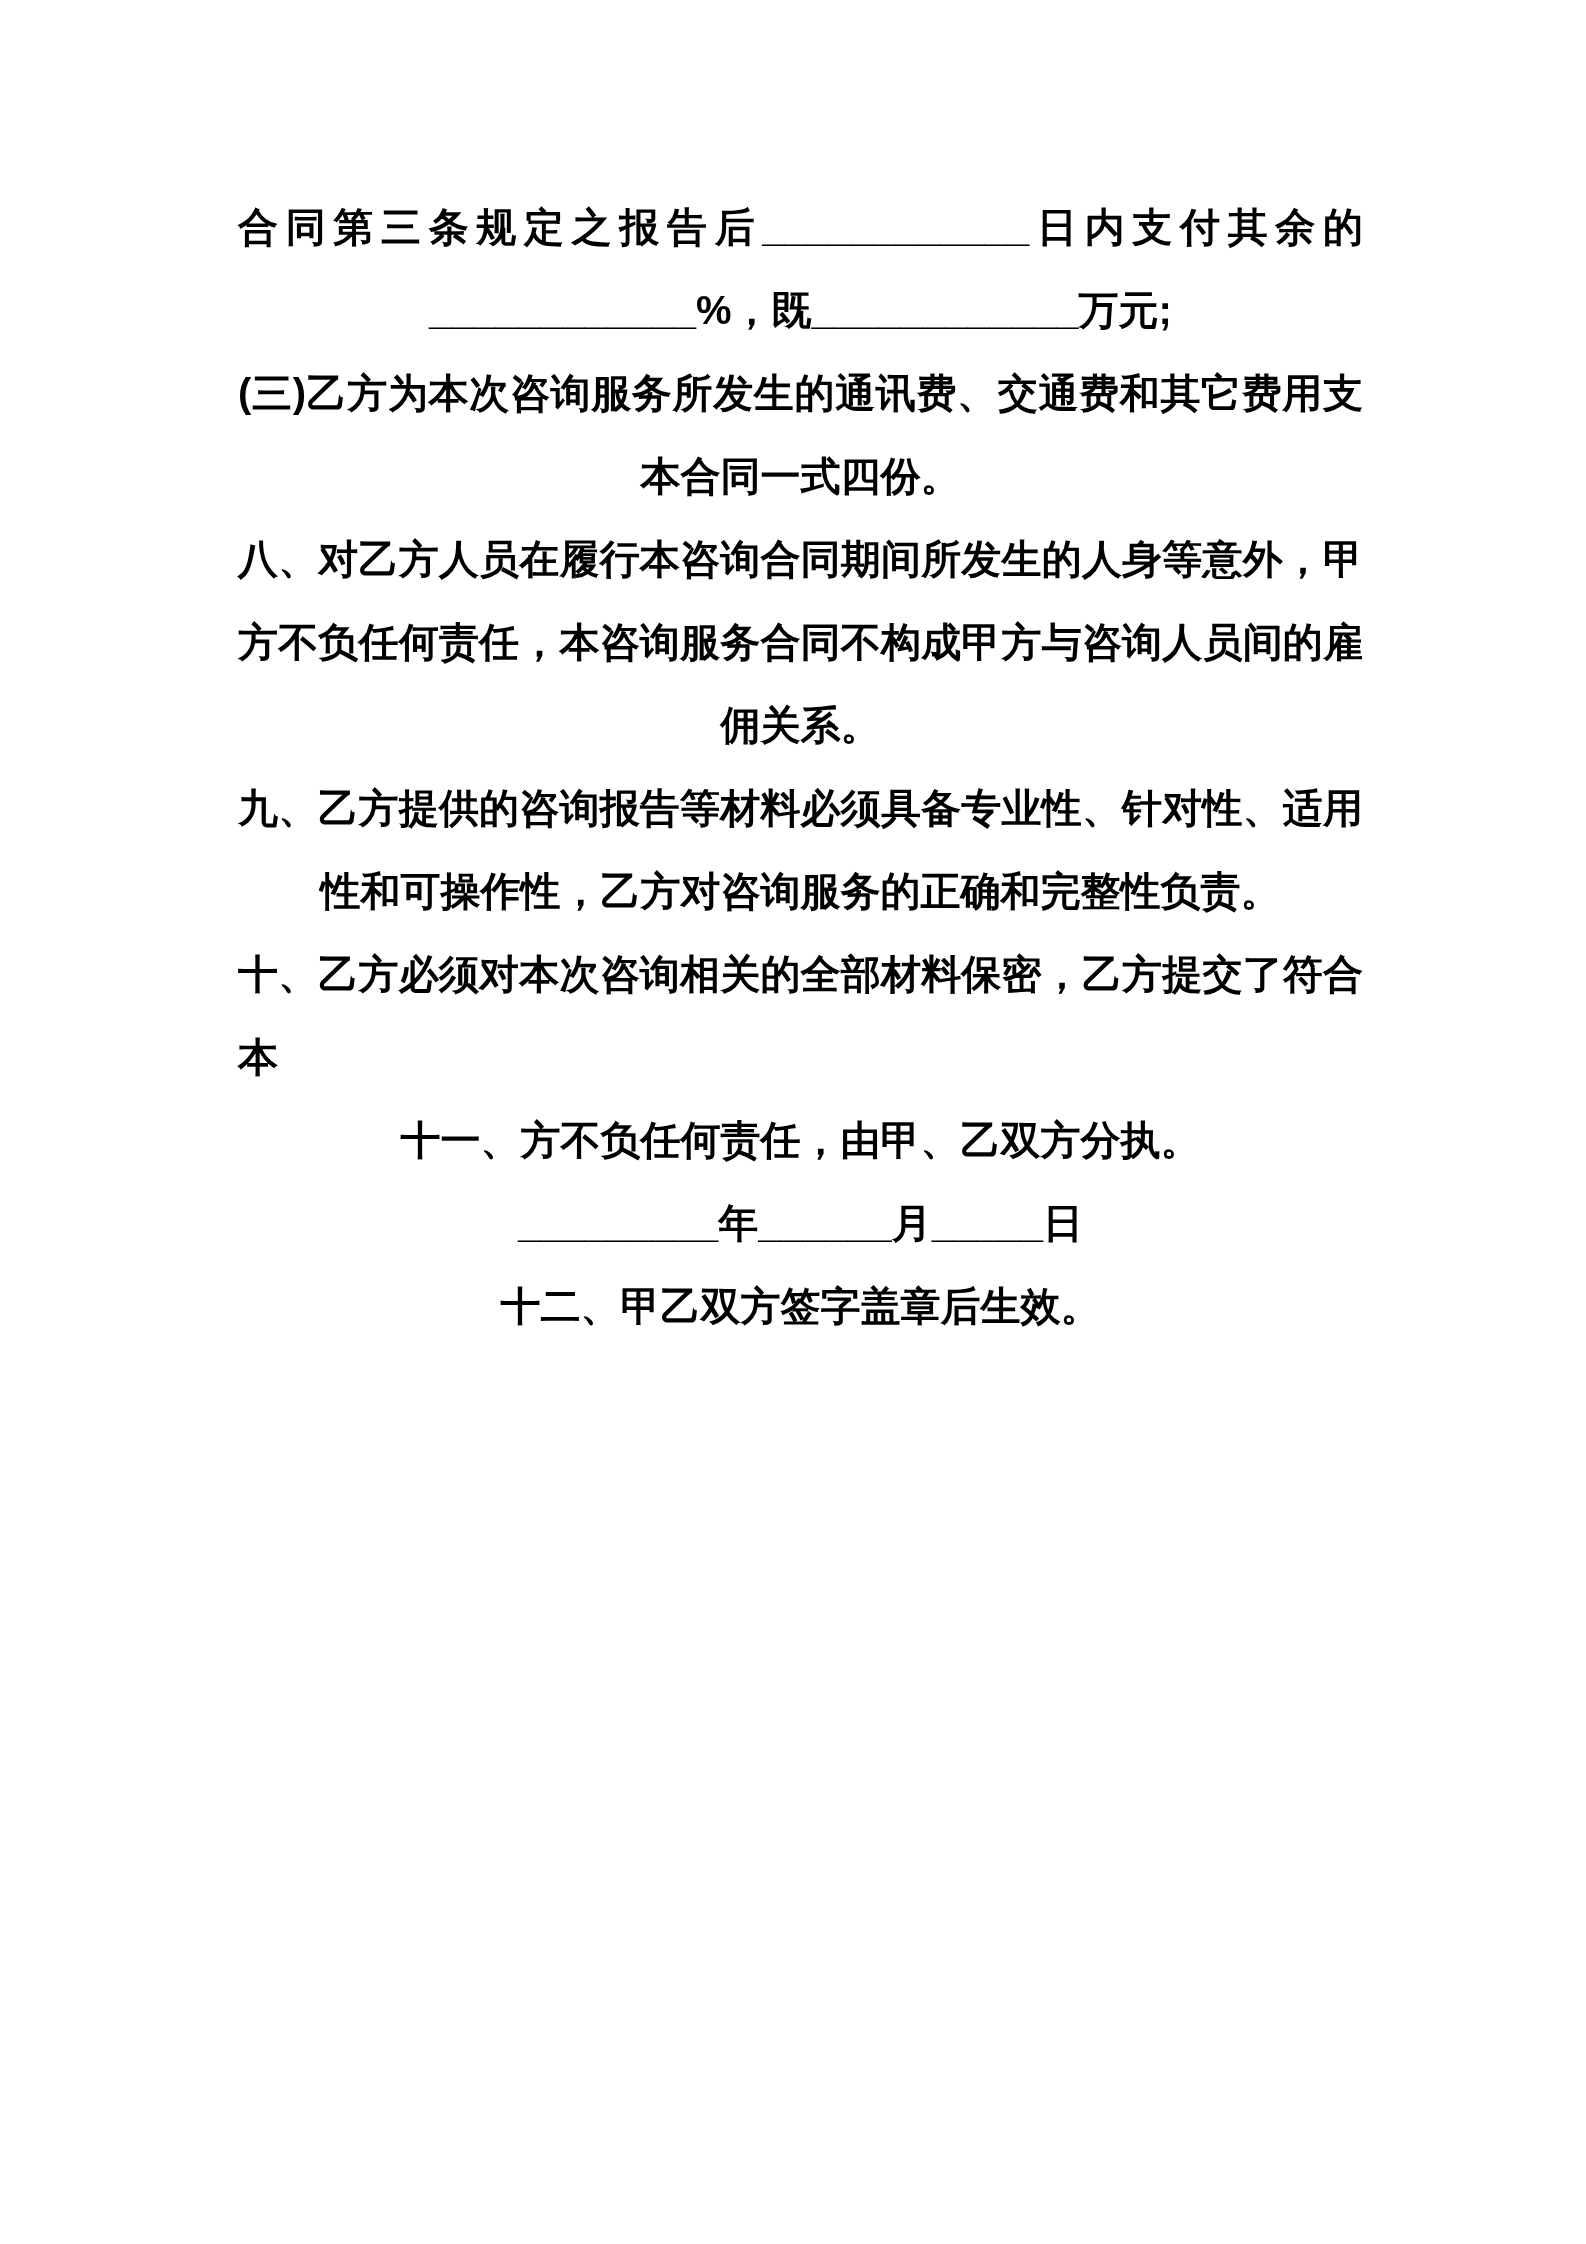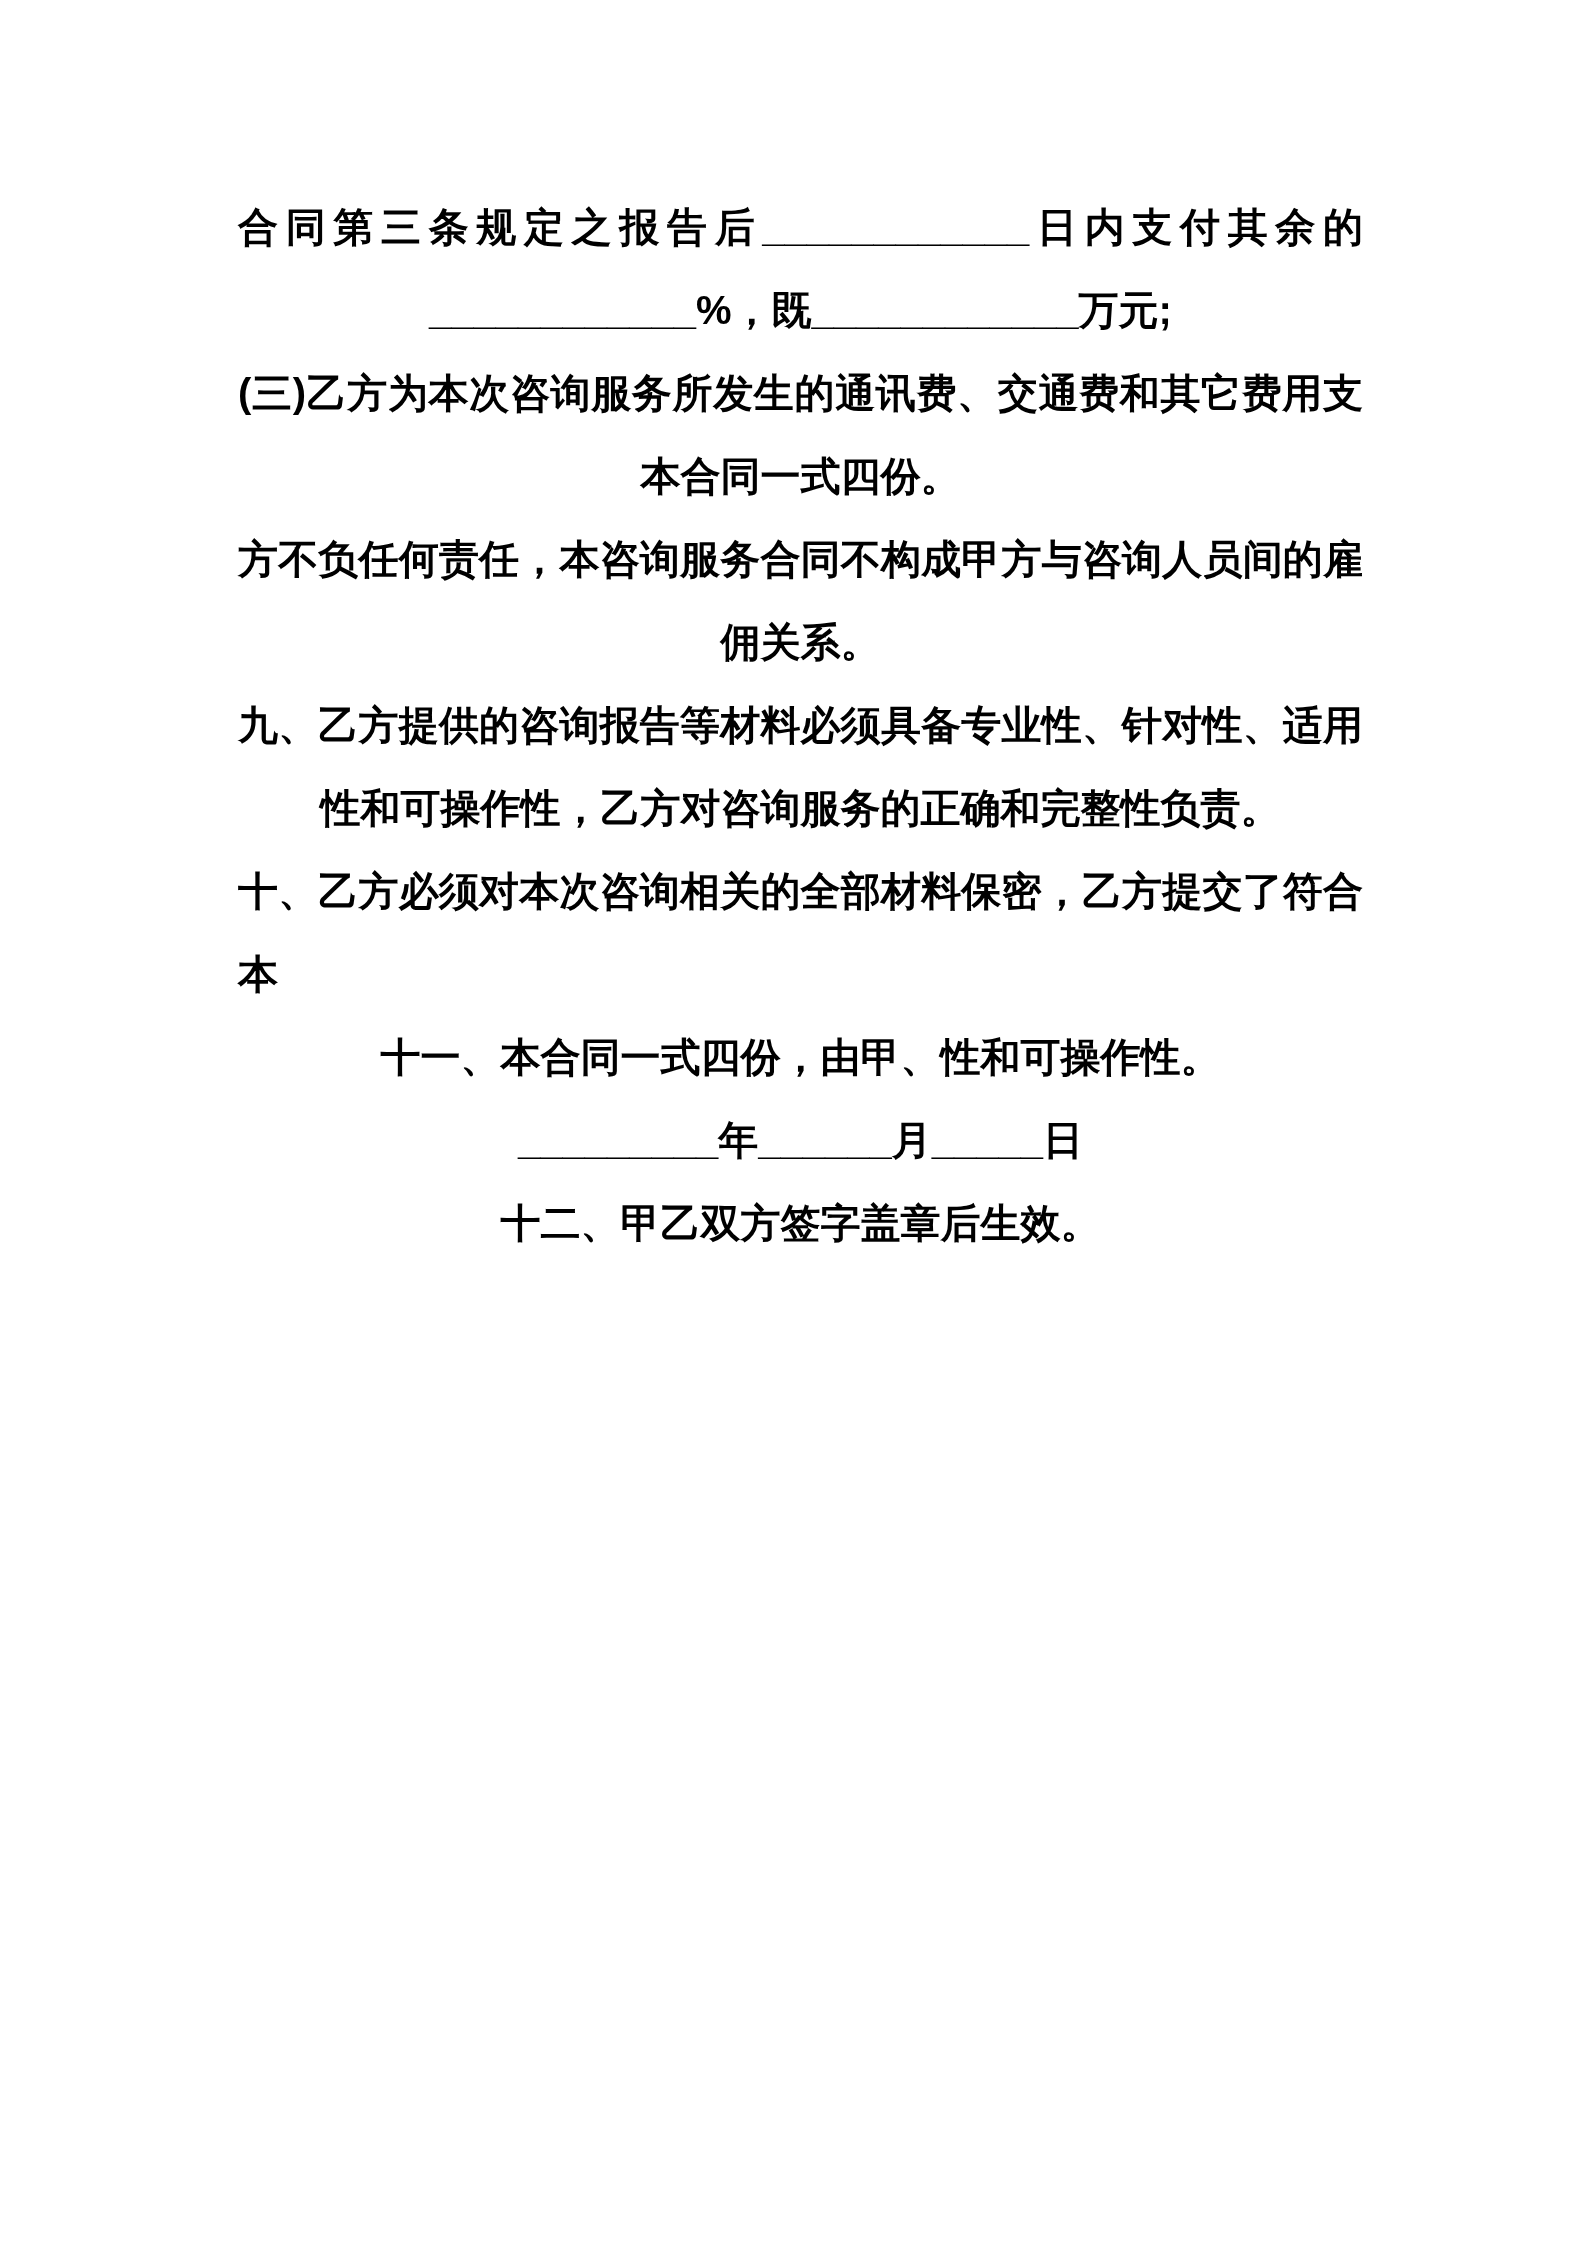--- a/index.html
+++ b/index.html
@@ -46,22 +46,23 @@
 </style>
 </head>
 <body>
 
 <div class="doc-page">
   <div class="doc-body">
     <div class="doc-line just">合同第三条规定之报告后____________日内支付其余的</div>
     <div class="doc-line">____________%，既____________万元;</div>
     <div class="doc-line just">(三)乙方为本次咨询服务所发生的通讯费、交通费和其它费用支</div>
     <div class="doc-line">本合同一式四份。</div>
+    <div class="doc-line just">八、对乙方人员在履行本咨询合同期间所发生的人身等意外，甲</div>
     <div class="doc-line just">方不负任何责任，本咨询服务合同不构成甲方与咨询人员间的雇</div>
     <div class="doc-line">佣关系。</div>
     <div class="doc-line just">九、乙方提供的咨询报告等材料必须具备专业性、针对性、适用</div>
     <div class="doc-line">性和可操作性，乙方对咨询服务的正确和完整性负责。</div>
     <div class="doc-line just">十、乙方必须对本次咨询相关的全部材料保密，乙方提交了符合本</div>
-    <div class="doc-line">十一、本合同一式四份，由甲、性和可操作性。</div>
+    <div class="doc-line">十一、方不负任何责任，由甲、乙双方分执。</div>
     <div class="doc-line">_________年______月_____日</div>
     <div class="doc-line">十二、甲乙双方签字盖章后生效。</div>
   </div>
 </div>
 
 </body></html>

